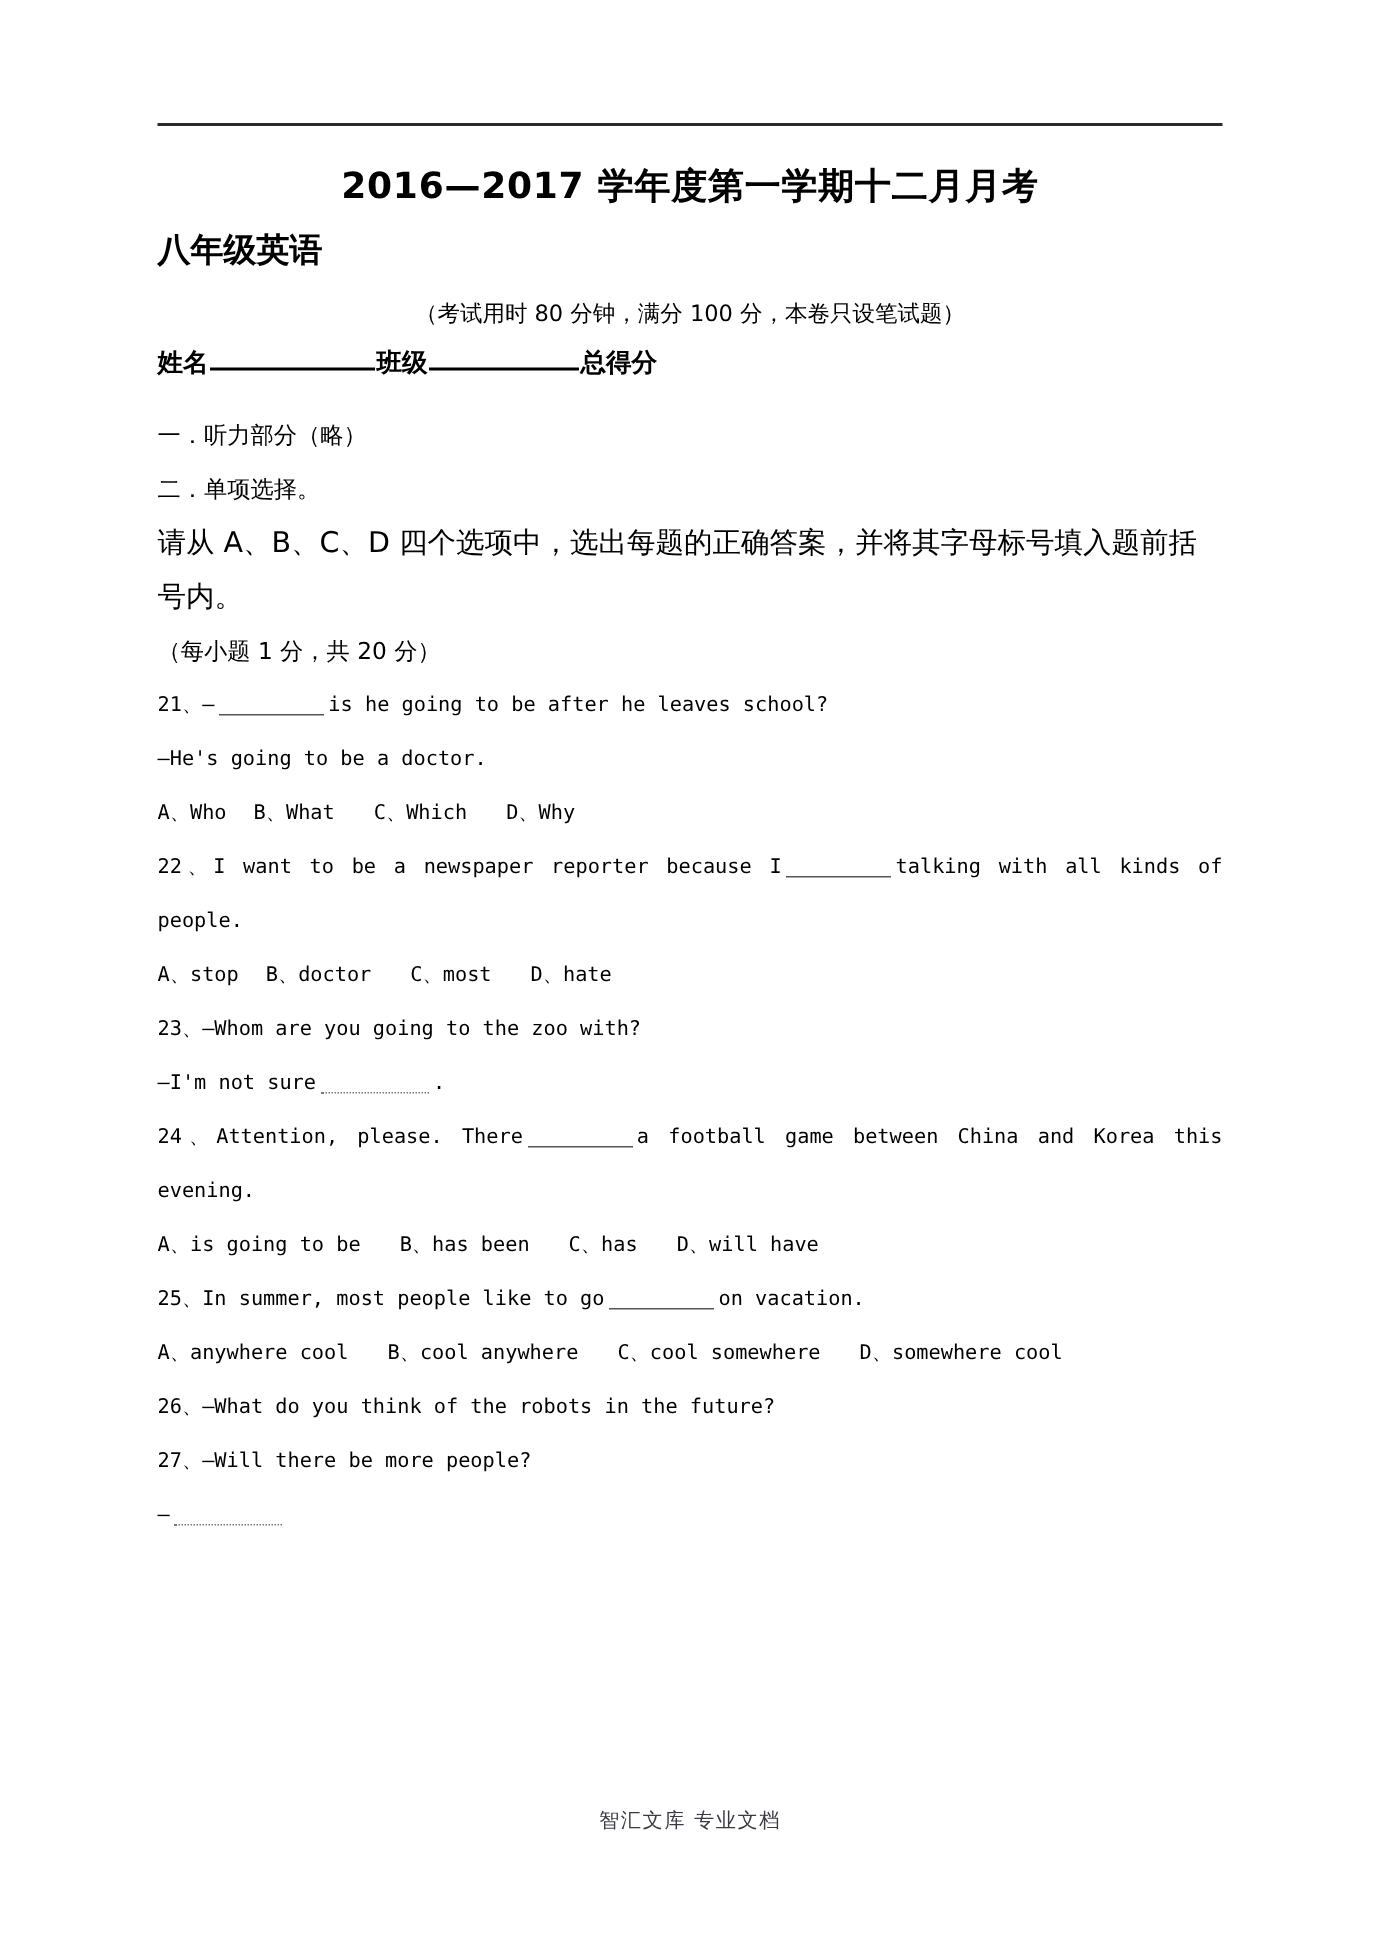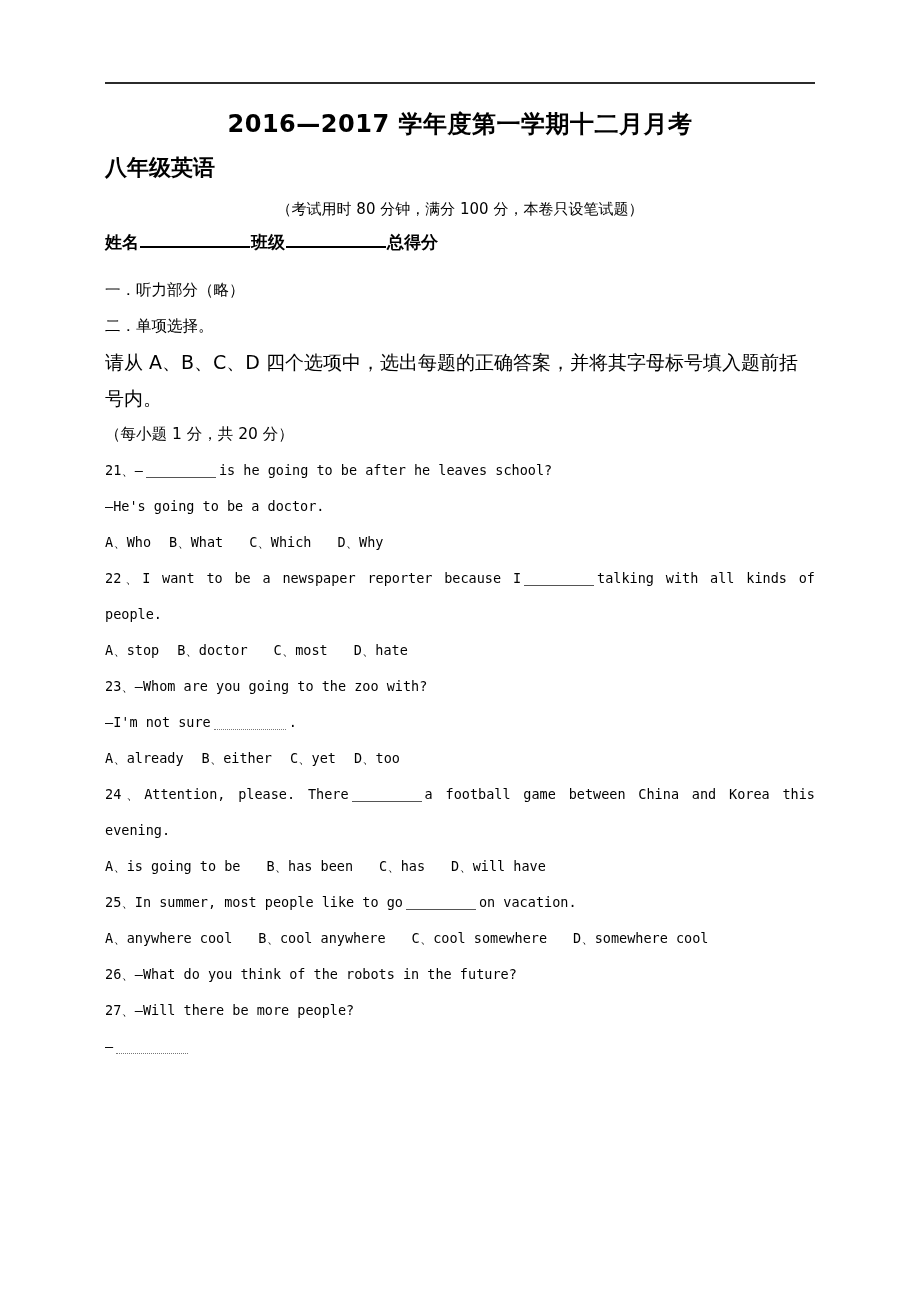--- a/index.html
+++ b/index.html
@@ -181,23 +181,20 @@
     <div class="q-line">
       <span>A、stop</span><span class="opt-gap"></span><span>B、doctor</span><span class="opt-gap wide"></span><span>C、most</span><span class="opt-gap wide"></span><span>D、hate</span>
     </div>
 
     <div class="q-line">
       <span>23、</span><span>—Whom are you going to the zoo with?</span>
     </div>
     <div class="q-line">
       <span>—I'm not sure</span><span class="fill f-dot"></span><span>.</span>
     </div>
-    <div class="q-line">
-      <span>A、already</span><span class="opt-gap"></span><span>B、either</span><span class="opt-gap"></span><span>C、yet</span><span class="opt-gap"></span><span>D、too</span>
-    </div>
 
     <div class="q-line justify">
       <span>24、</span><span>Attention, please. There</span><span class="fill f-md"></span><span>a football game between China and Korea this</span>
     </div>
     <div class="q-line">evening.</div>
     <div class="q-line">
       <span>A、is going to be</span><span class="opt-gap wide"></span><span>B、has been</span><span class="opt-gap wide"></span><span>C、has</span><span class="opt-gap wide"></span><span>D、will have</span>
     </div>
 
     <div class="q-line">
@@ -213,14 +210,15 @@
 
     <div class="q-line">
       <span>27、</span><span>—Will there be more people?</span>
     </div>
     <div class="q-line">
       <span>—</span><span class="fill f-dot"></span>
     </div>
 
   </div>
 
+  <div class="footer">智汇文库 专业文档</div>
 
 </div>
 
 </body></html>

